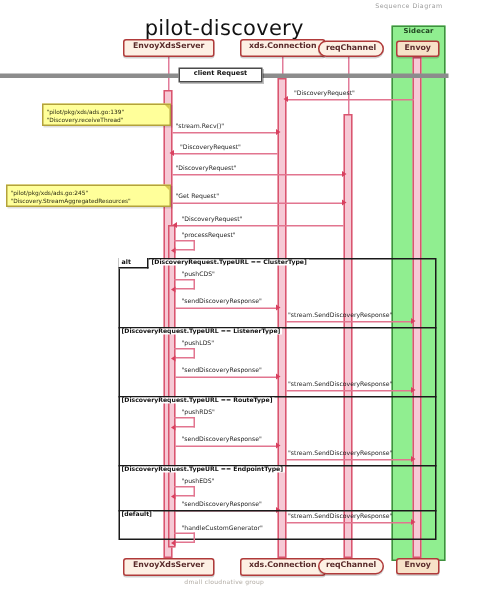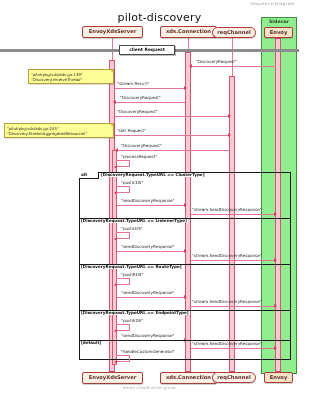--- a/index.html
+++ b/index.html
@@ -18,24 +18,23 @@
     right:4px;top:1px;
     font-size:4.2px;letter-spacing:.3px;
     color:#9b9b9b;
     white-space:nowrap;
   }
 
   
   .diagram-title{
     left:0;top:11px;width:299px;
     text-align:center;
-    font-size:11px;
+    font-size:14px;
     color:#111;
     letter-spacing:.2px;
-    margin-left:10px;
   }
 
   
   .footer-caption{
     left:0;top:385px;width:299px;
     text-align:center;
     font-size:4px;
     color:#b0aaa2;
     letter-spacing:.2px;
   }

